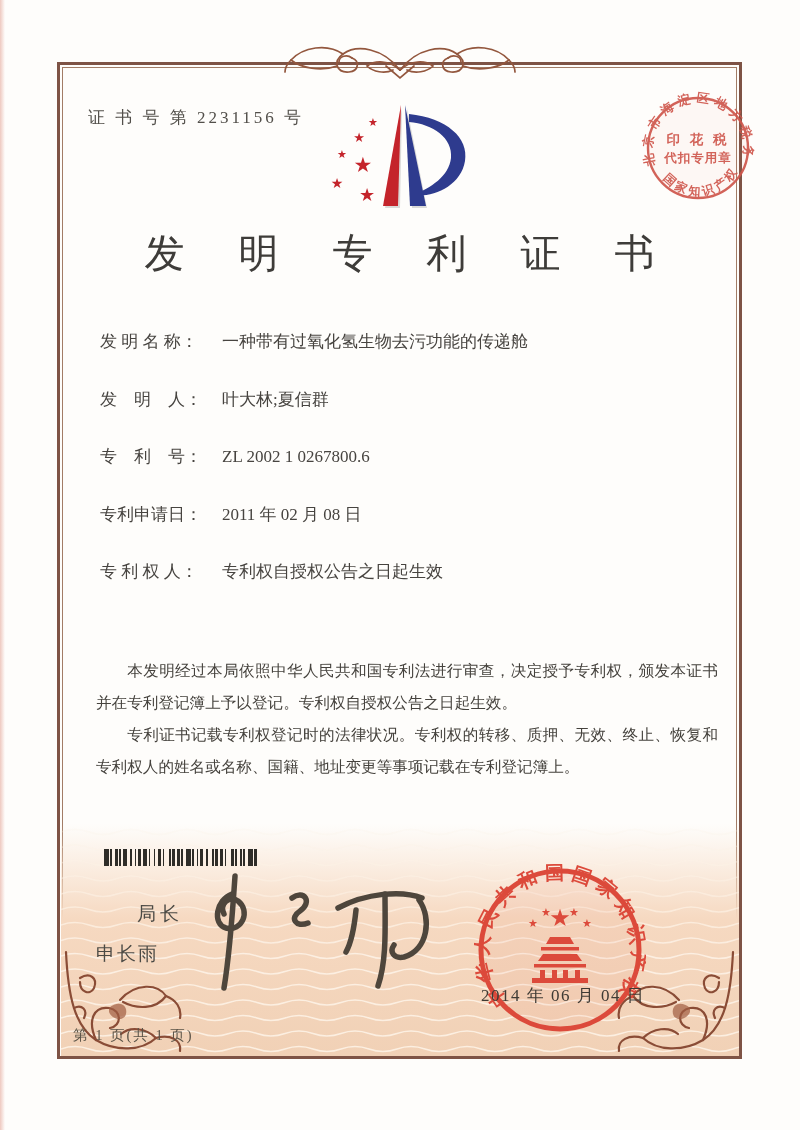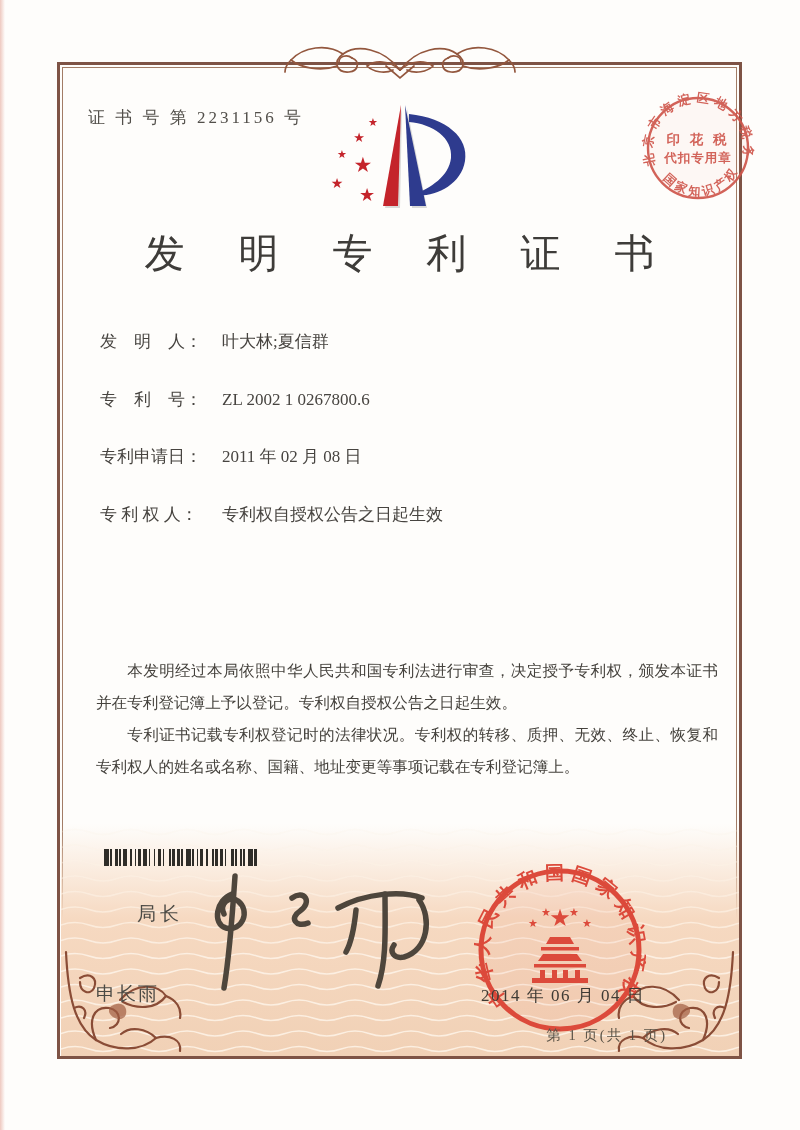--- a/index.html
+++ b/index.html
@@ -31,26 +31,26 @@
     background:linear-gradient(180deg,rgba(247,221,199,0) 0,rgba(247,220,197,.5) 45px,#f6d9c1 95px,#f1d1b6 100%);}
   .band svg{position:absolute;inset:0;}
   .barcode{position:absolute;left:104px;top:849px;width:202px;height:17px;font-size:0;}
   .barcode i{display:inline-block;height:100%;background:#2e2c28;}
   .corner{position:absolute;width:132px;height:108px;bottom:74px;}
   .corner.left{left:60px;}
   .corner.right{right:61px;transform:scaleX(-1);}
   .sig-title{position:absolute;left:96px;top:901px;font-size:19px;letter-spacing:4px;
     color:#4b4a45;font-family:"Liberation Sans","DejaVu Sans",sans-serif;margin-left:41px;}
   .sig-name{position:absolute;left:96px;top:941px;font-size:19px;letter-spacing:2px;
-    color:#4b4a45;font-family:"Liberation Sans","DejaVu Sans",sans-serif;margin-top:40px;}
+    color:#4b4a45;font-family:"Liberation Sans","DejaVu Sans",sans-serif;}
   .signature{position:absolute;left:168px;top:864px;width:272px;height:132px;}
   .seal{position:absolute;left:474px;top:864px;width:172px;height:172px;}
   .seal-date{position:absolute;left:481px;top:984px;font-size:17px;letter-spacing:1.5px;color:#3e3a34;}
-  .footer{position:absolute;left:47px;top:1026px;width:620px;text-align:right;
-    font-size:14.5px;letter-spacing:2px;color:#5a5347;}
+  .footer{position:absolute;left:57px;top:1026px;width:620px;text-align:left;
+    font-size:14.5px;letter-spacing:2px;color:#5a5347;padding-left:16px;}
   .seal-font{font-family:"Liberation Sans","DejaVu Sans",sans-serif;}
 </style>
 </head>
 <body>
 
 <div class="scan-edge"></div>
 
 <div class="frame">
   <div class="frame-inner"></div>
 </div>
@@ -101,20 +101,23 @@
   <text font-size="12" fill="#cf564c" font-weight="bold" letter-spacing="3">
     <textPath href="#tsBot" startOffset="4">国家知识产权局</textPath>
   </text>
   <text x="57" y="53" text-anchor="middle" font-size="13.5" font-weight="bold" fill="#cf564c" letter-spacing="3">印 花 税</text>
   <text x="57" y="71" text-anchor="middle" font-size="12.5" font-weight="bold" fill="#cf564c" letter-spacing="1">代扣专用章</text>
 </svg>
 
 <div class="title">发 明 专 利 证 书</div>
 
 <div class="fields">
+  <div class="field-row">
+    <span class="lbl">发 明 名 称：</span><span>一种带有过氧化氢生物去污功能的传递舱</span>
+  </div>
   <div class="field-row">
     <span class="lbl">发　明　人：</span><span>叶大林;夏信群</span>
   </div>
   <div class="field-row">
     <span class="lbl">专　利　号：</span><span>ZL 2002 1 0267800.6</span>
   </div>
   <div class="field-row">
     <span class="lbl">专利申请日：</span><span>2011 年 02 月 08 日</span>
   </div>
   <div class="field-row">

